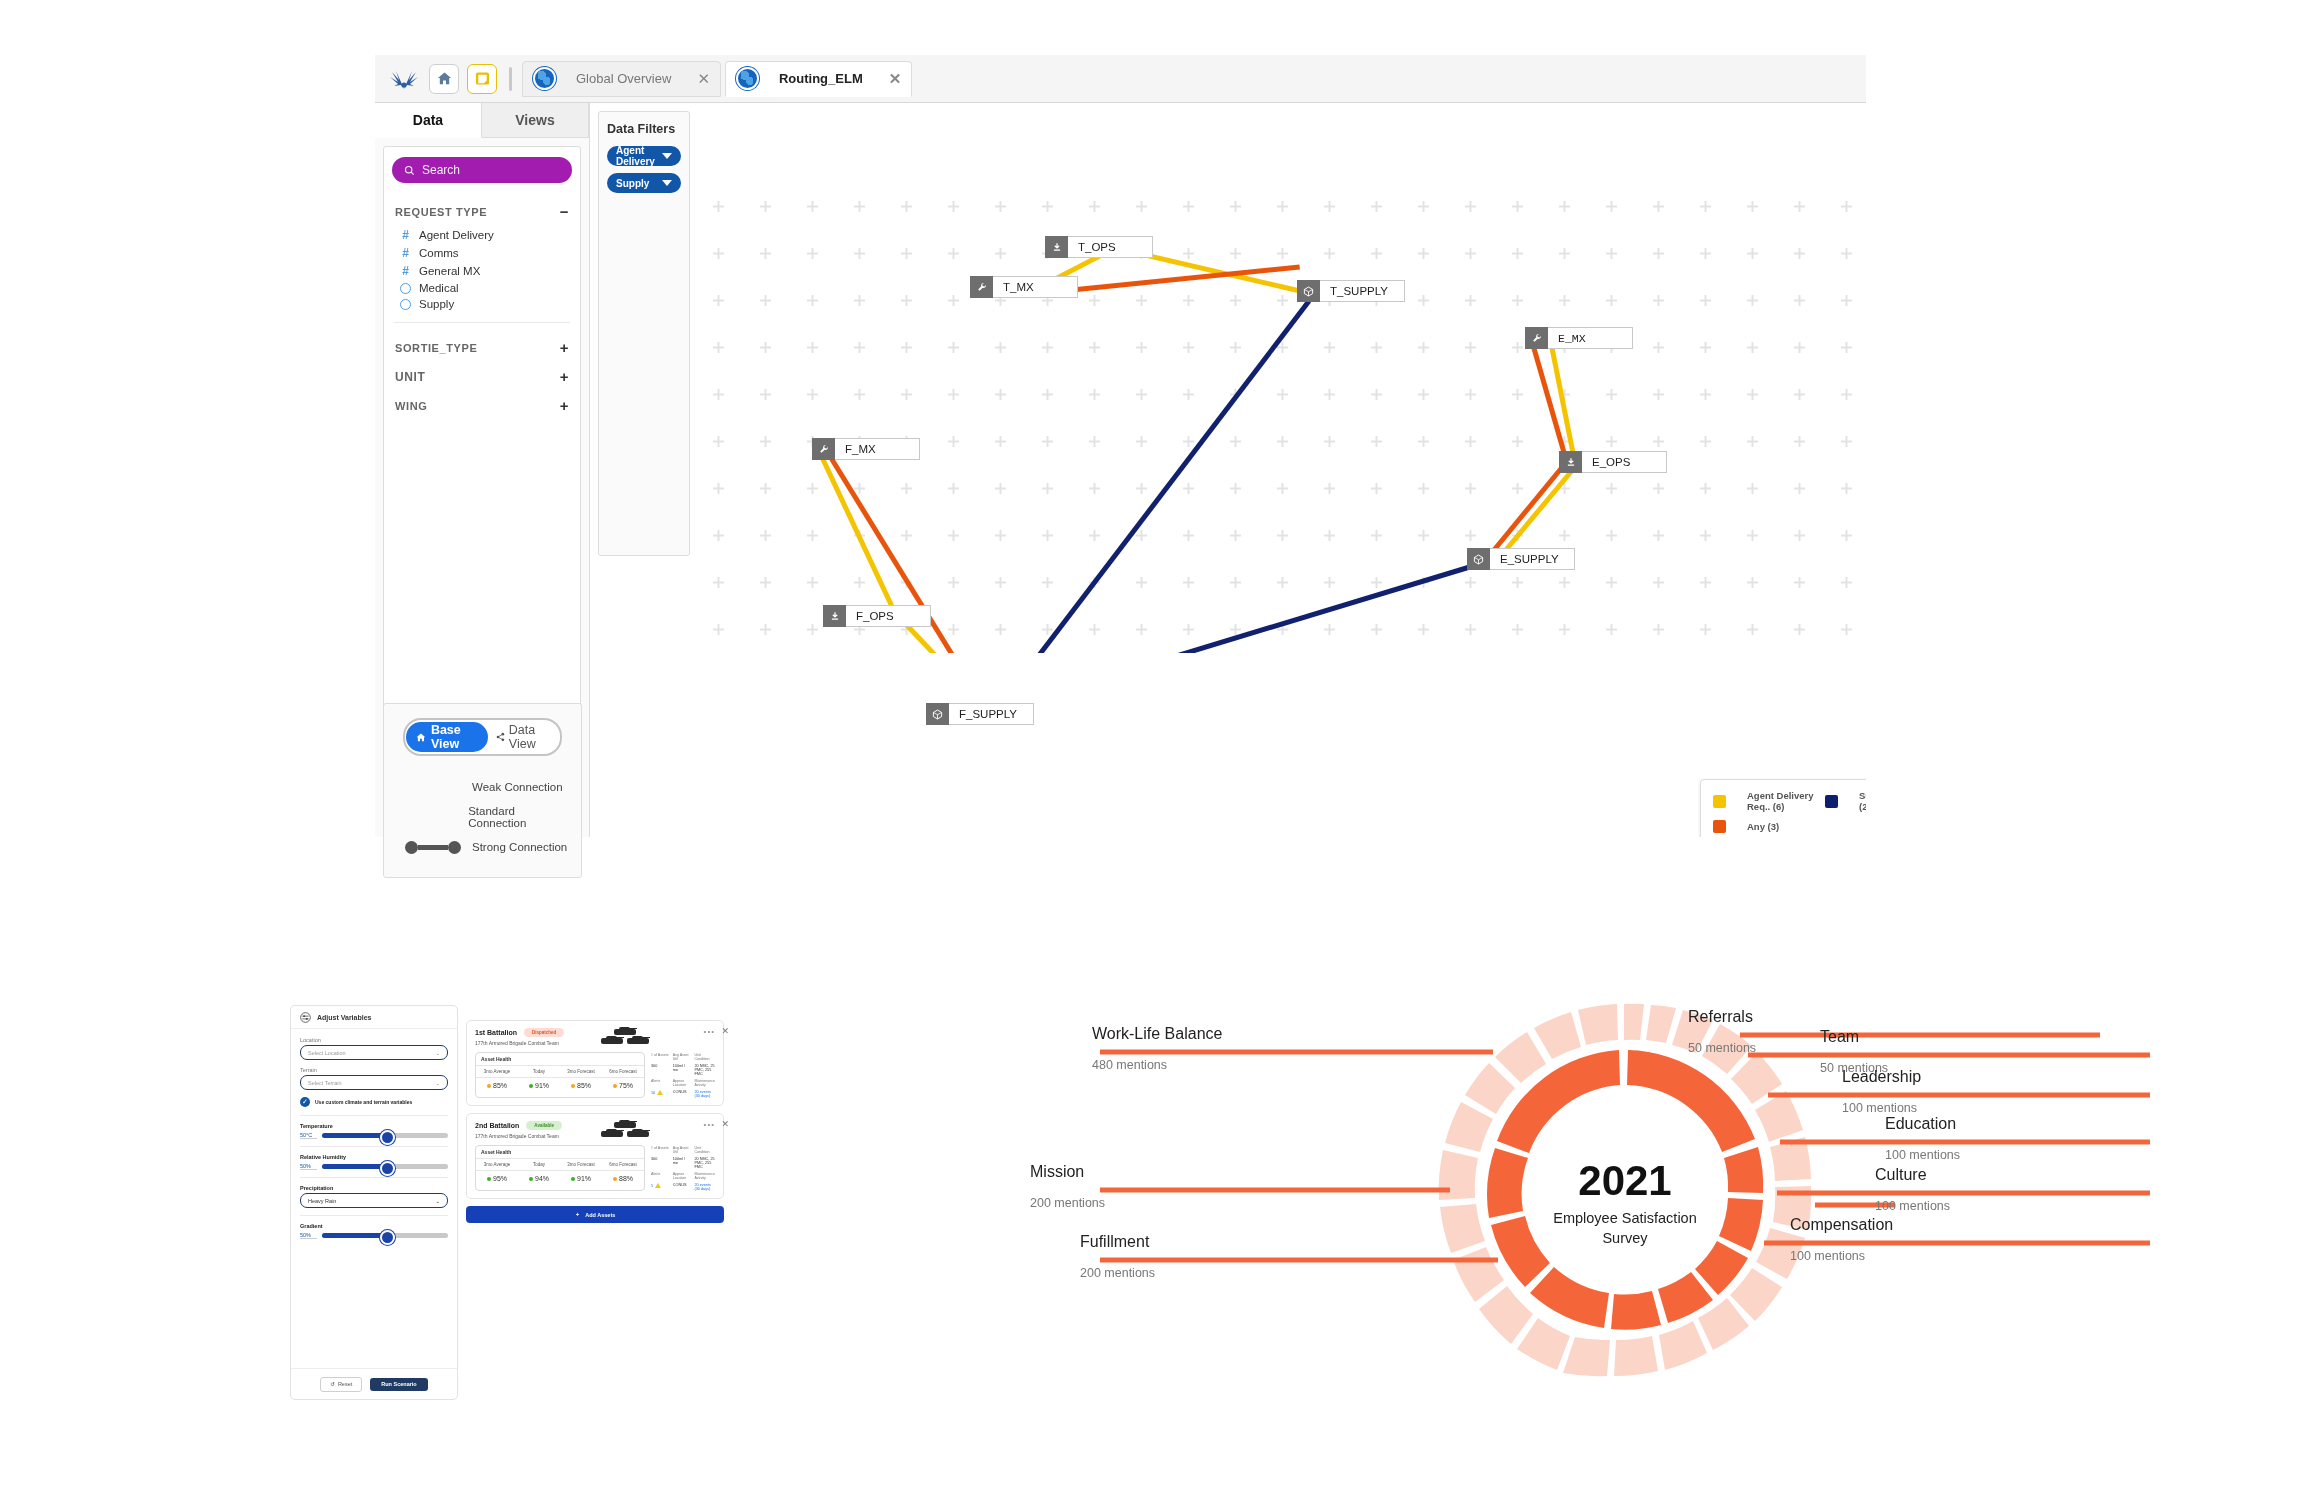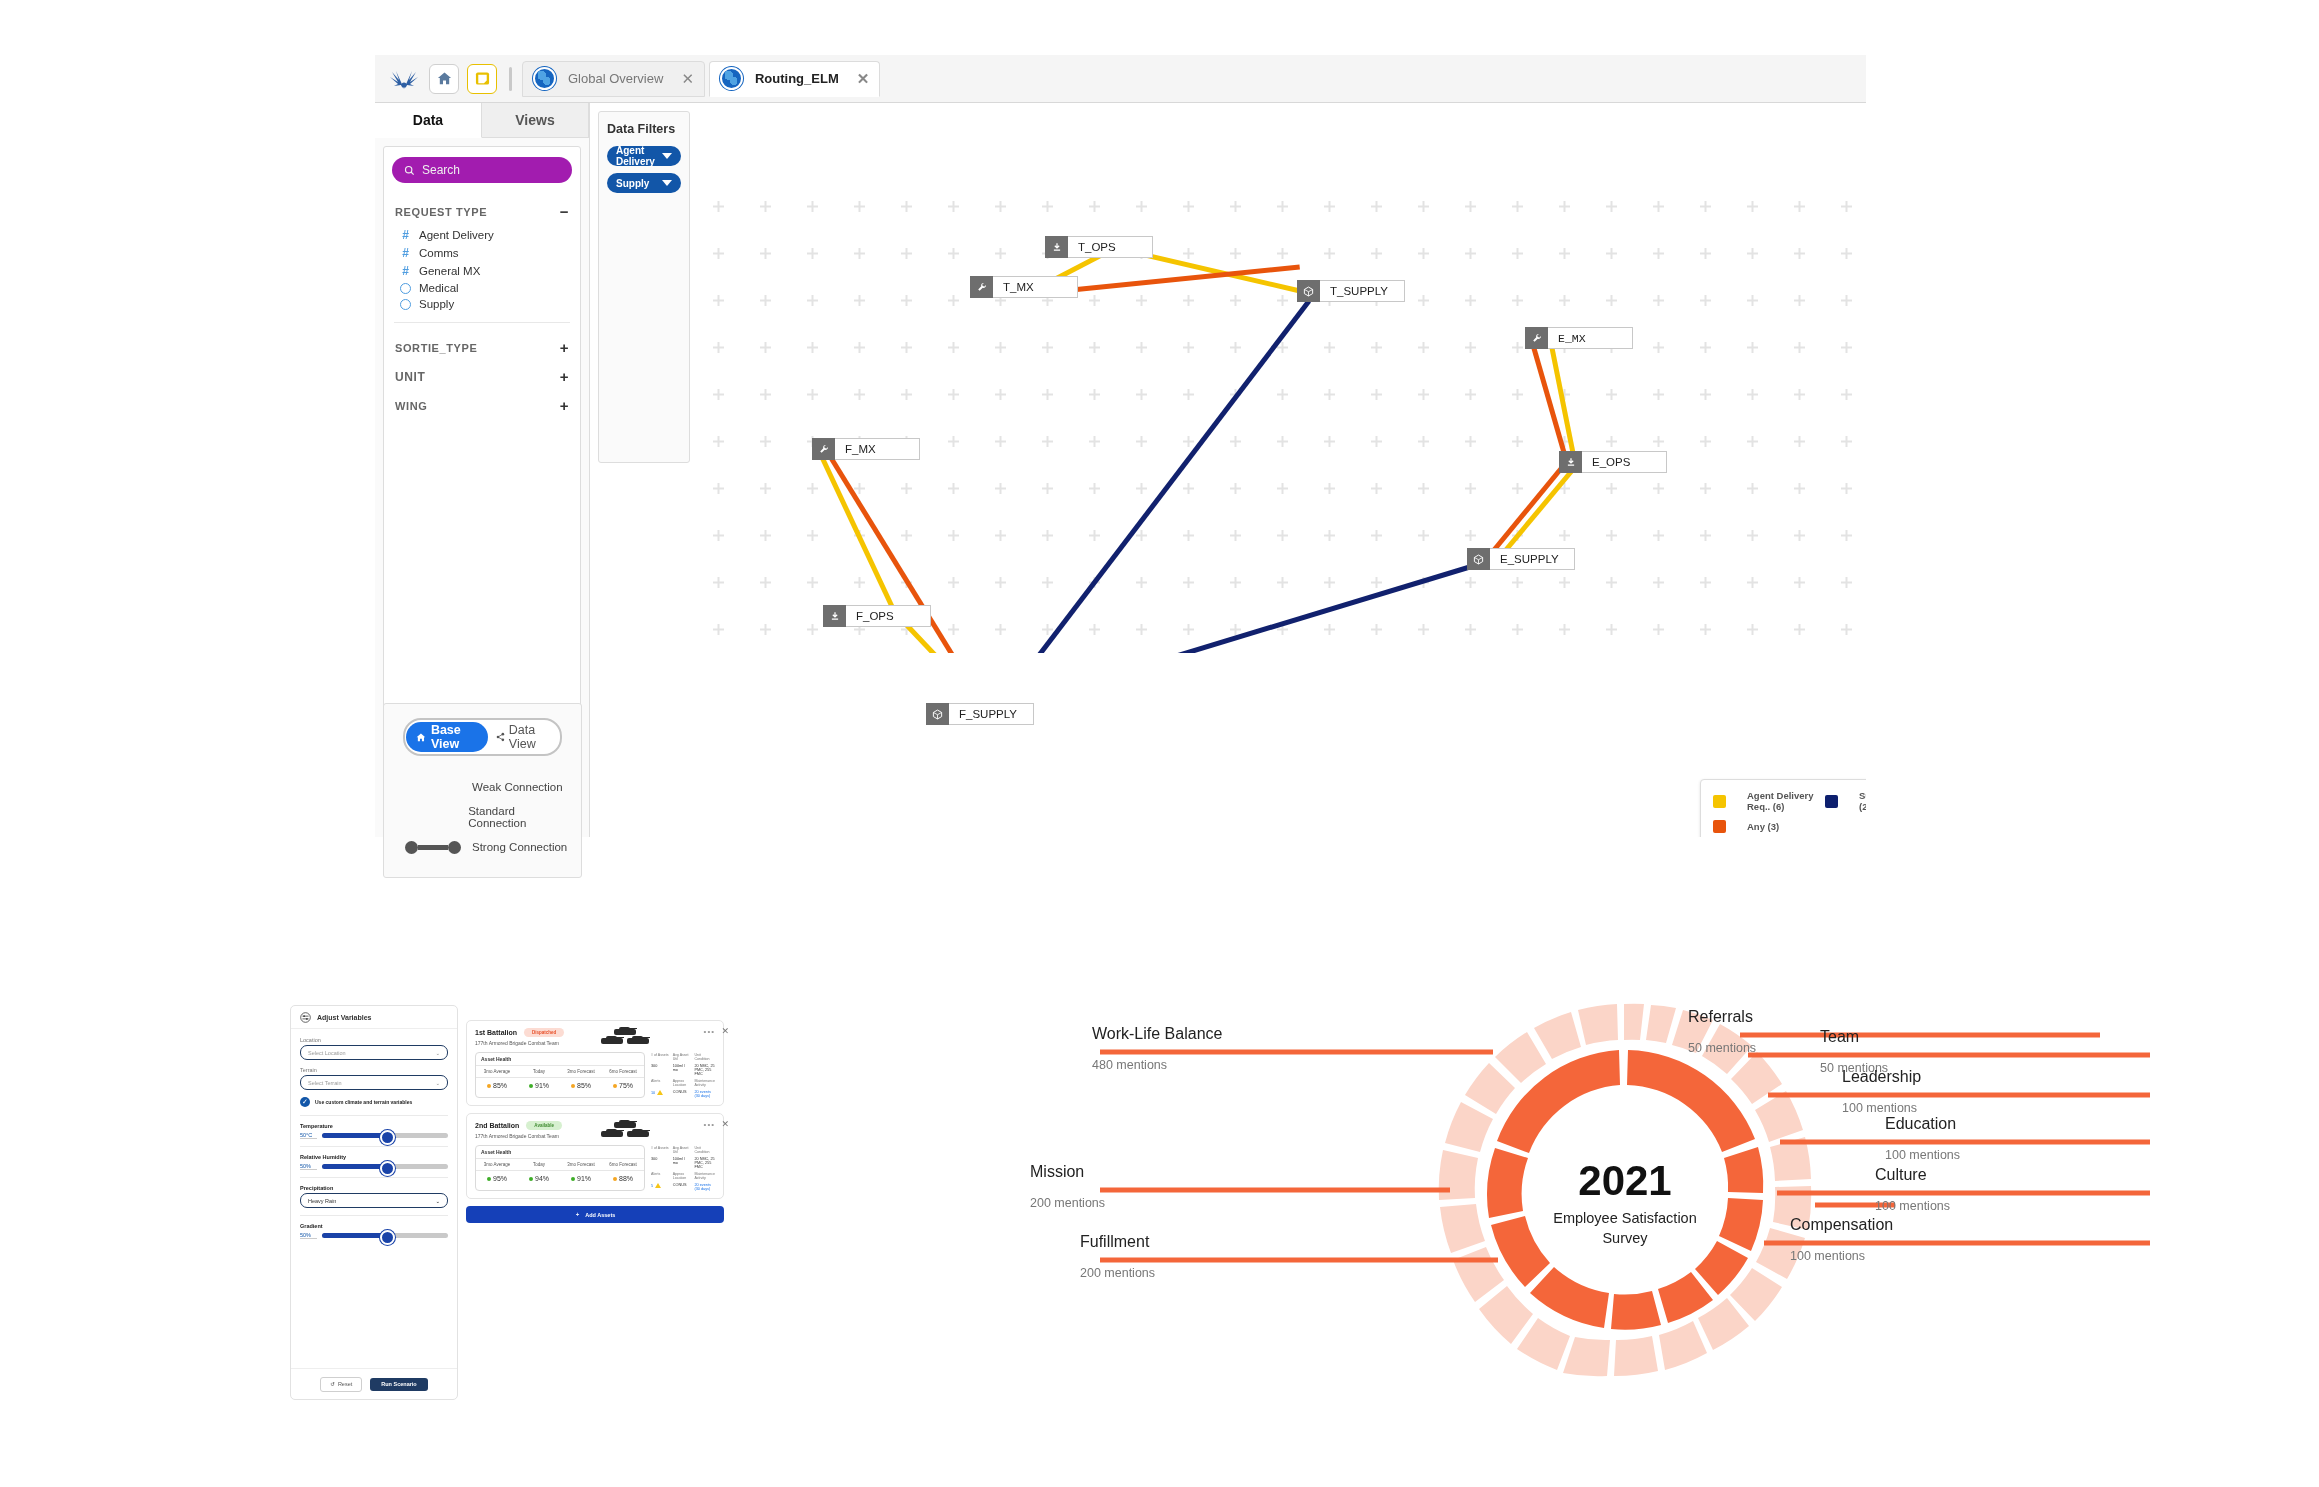--- a/index.html
+++ b/index.html
@@ -8,21 +8,21 @@
 
   
   #app-window{position:absolute;left:375px;top:55px;width:1491px;height:782px;}
 
   .tabbar{position:absolute;left:0;top:0;width:1491px;height:48px;background:#f5f5f5;
           border-bottom:1px solid #d8d8d8;display:flex;align-items:center;padding:0 8px;box-sizing:border-box;}
   .afseal{width:34px;height:26px;margin:0 8px 0 4px;display:flex;align-items:center;justify-content:center;}
   .iconbtn{width:28px;height:28px;border:1px solid #d0d0d0;border-radius:6px;background:#fff;
            display:flex;align-items:center;justify-content:center;margin-right:8px;}
   .vbar{width:3px;height:24px;background:#c9c9c9;margin:0 10px 0 4px;border-radius:2px;}
-  .tab{height:34px;display:flex;align-items:center;gap:12px;padding:0 10px;border:1px solid #dcdcdc;
+  .tab{height:34px;display:flex;align-items:center;gap:20px;padding:0 10px;border:1px solid #dcdcdc;
        border-radius:4px 4px 0 0;background:#f0f0f0;margin-right:4px;font-size:13px;color:#777;}
   .tab.active{background:#fff;color:#222;font-weight:bold;border-bottom-color:#fff;}
   .tab .x{color:#888;font-size:15px;margin-left:6px;}
   .globe{width:19px;height:19px;border-radius:50%;background:#1565c0;position:relative;flex:0 0 auto;
          border:2px solid #fff;box-shadow:0 0 0 1px #1565c0;}
   .globe:after{content:"";position:absolute;left:3px;top:2px;width:12px;height:14px;
        background:radial-gradient(circle at 30% 30%,#4fa3e3 0 35%,transparent 36%),
                   radial-gradient(circle at 75% 70%,#4fa3e3 0 30%,transparent 31%);}
 
   
@@ -52,21 +52,21 @@
               gap:5px;padding:0 10px;font-size:12.5px;font-weight:bold;margin-left:1px;}
   .toggle .off{display:flex;align-items:center;gap:4px;padding:0 8px;font-size:12.5px;color:#555;}
   .connrow{display:flex;align-items:center;height:30px;font-size:11.5px;color:#444;}
   .connrow .gfx{width:78px;display:flex;align-items:center;justify-content:center;}
   .dumbbell{display:flex;align-items:center;}
   .dumbbell i{width:13px;height:13px;border-radius:50%;background:#555;display:block;}
   .dumbbell u{width:30px;height:5px;background:#555;display:block;}
 
   
   .filterpanel{position:absolute;left:219px;top:48px;width:100px;height:372px;}
-  .filterbox{margin:8px 4px;background:#fafafa;border:1px solid #ddd;border-radius:3px;height:352px;
+  .filterbox{margin:8px 4px;background:#fafafa;border:1px solid #ddd;border-radius:3px;height:445px;
              box-sizing:border-box;padding:10px 8px;}
   .fhdr{font-size:12.5px;font-weight:bold;color:#333;margin-bottom:10px;}
   .pillbtn{height:20px;background:#1256a8;color:#fff;border-radius:11px;display:flex;align-items:center;
            justify-content:space-between;padding:0 9px;font-size:10px;font-weight:bold;margin-bottom:7px;}
   .caret{width:0;height:0;border-left:5px solid transparent;border-right:5px solid transparent;border-top:6px solid #fff;}
 
   
   .maparea{position:absolute;left:320px;top:48px;right:0;bottom:0;background:#fff;}
   .maphdr{height:42px;display:flex;align-items:center;gap:10px;padding-left:18px;font-size:16px;}
   .maphdr .b{font-weight:bold;color:#111;}

